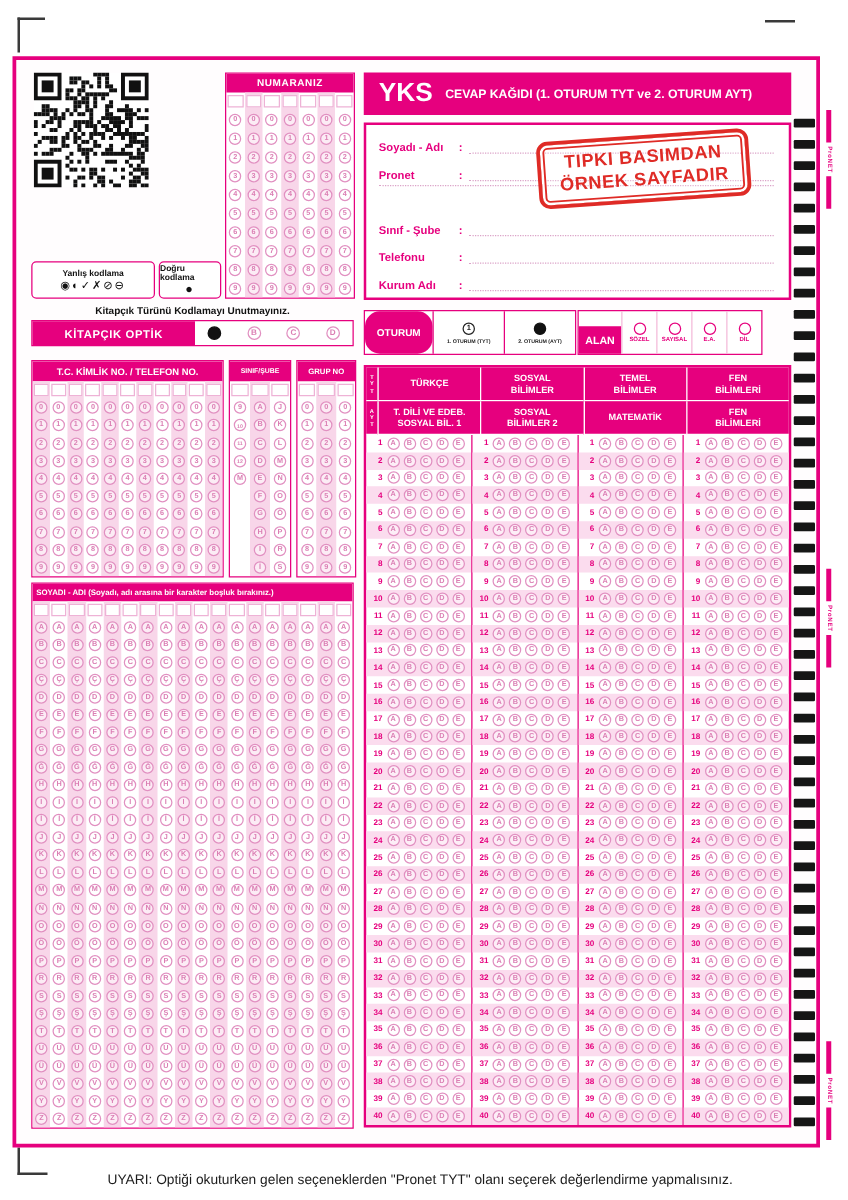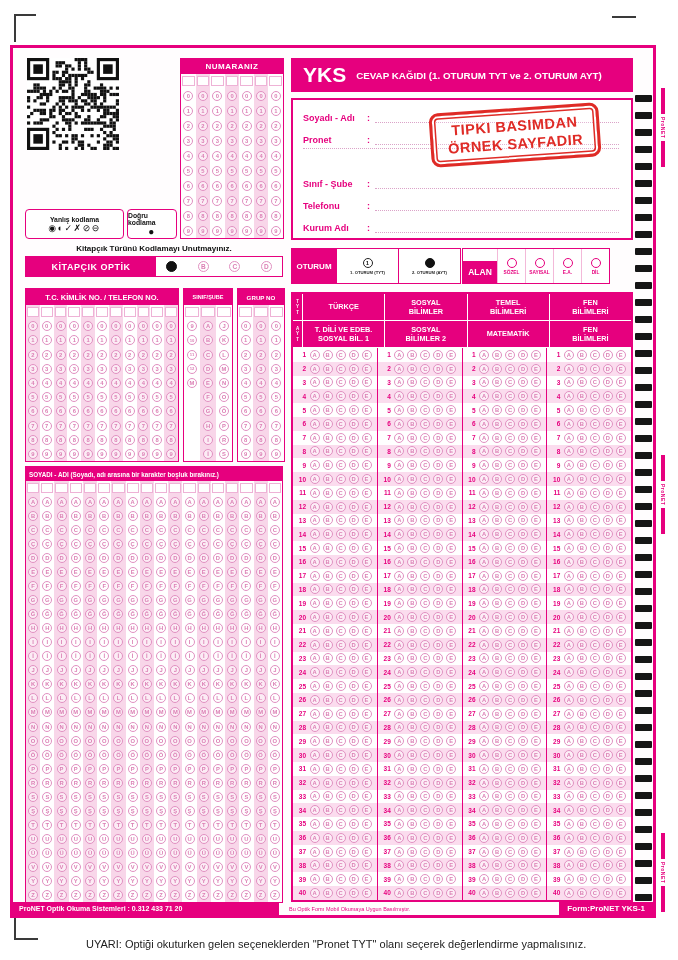--- a/index.html
+++ b/index.html
@@ -52,21 +52,21 @@
 .yks{font-size:21px;font-weight:bold;}
 .yks-title{font-size:9.8px;font-weight:bold;}
 #info-box{position:absolute;left:278px;top:50px;width:342px;height:142px;border:2px solid var(--mag);background:#fff;padding-left:41px;}
 .ifield{position:absolute;left:10px;right:12px;display:flex;align-items:flex-end;font-weight:bold;color:var(--mag);font-size:9px;}
 .ifield .lbl{width:64px;}
 .ifield .colon{width:8px;}
 .ifield .dots{flex:1;border-bottom:1px dotted #dba3c8;height:11px;}
 .iline{position:absolute;left:10px;right:12px;border-bottom:1px dotted #dba3c8;}
 #stamp{position:absolute;left:137px;top:8px;width:170px;height:54px;transform:rotate(-4deg);border:3px solid var(--red);border-radius:9px;box-shadow:inset 0 0 0 2px #fff,inset 0 0 0 3.5px var(--red);display:flex;flex-direction:column;align-items:center;justify-content:center;color:var(--red);font-weight:bold;font-size:14.5px;line-height:1.25;letter-spacing:.5px;background:rgba(255,255,255,.2);}
 #oturum-group{position:absolute;left:278px;top:200px;width:170px;height:36px;border:1.5px solid var(--mag);display:flex;background:#fff;}
-.og-label{width:44px;font-size:8px;}
+.og-label{width:54px;font-size:8px;border-radius:12px;}
 #oturum-options{flex:1;display:flex;}
 .ocell{flex:1;display:flex;flex-direction:column;align-items:center;justify-content:center;gap:2px;border-left:1px solid var(--mag);}
 .obub{width:10px;height:10px;border:1.2px solid #222;border-radius:50%;font-size:6px;color:#222;display:flex;align-items:center;justify-content:center;font-weight:bold;}
 .obub.ofilled{background:#111;border-color:#111;}
 .olbl{font-size:4.2px;font-weight:bold;color:#222;white-space:nowrap;}
 #alan-group{position:absolute;left:449px;top:200px;width:148px;height:36px;border:1.5px solid var(--mag);display:flex;background:#fff;}
 .al-label{width:34px;font-size:8.5px;margin-top:12px;}
 #alan-options{flex:1;display:flex;}
 .alcell{flex:1;display:flex;flex-direction:column;align-items:center;justify-content:center;gap:2px;border-left:1px solid #f3b9d9;}
 .albub{width:10px;height:10px;border:1.2px solid var(--mag);border-radius:50%;flex:none;}
@@ -2930,21 +2930,21 @@
     <div class="ahead" id="ahead-tyt">
         <div class="hstrip">
           <span>T</span>
           <span>Y</span>
           <span>T</span>
         </div>
         <div class="ahcell">TÜRKÇE</div>
         <div class="ahcell">SOSYAL
 BİLİMLER</div>
         <div class="ahcell">TEMEL
-BİLİMLERİ</div>
+BİLİMLER</div>
         <div class="ahcell">FEN
 BİLİMLERİ</div>
       </div>
     <div class="ahead" id="ahead-ayt">
         <div class="hstrip">
           <span>A</span>
           <span>Y</span>
           <span>T</span>
         </div>
         <div class="ahcell">T. DİLİ VE EDEB.
@@ -4240,25 +4240,20 @@
             <span class="abub">A</span>
             <span class="abub">B</span>
             <span class="abub">C</span>
             <span class="abub">D</span>
             <span class="abub">E</span>
           </div>
         </div>
       </div>
   </div>
 
-  <div id="form-footer">
-    <div class="f-left">ProNET Optik Okuma Sistemleri : 0.312 433 71 20</div>
-    <div class="f-mid">Bu Optik Form Mobil Okumaya Uygun Basılmıştır.</div>
-    <div class="f-right">Form:ProNET YKS-1</div>
-  </div>
 
   <div id="timing-marks">
       <div class="tmark" style="top: 47px;"></div>
       <div class="tmark" style="top: 64px;"></div>
       <div class="tmark" style="top: 81px;"></div>
       <div class="tmark" style="top: 98px;"></div>
       <div class="tmark" style="top: 115px;"></div>
       <div class="tmark" style="top: 132px;"></div>
       <div class="tmark" style="top: 149px;"></div>
       <div class="tmark" style="top: 166px;"></div>

